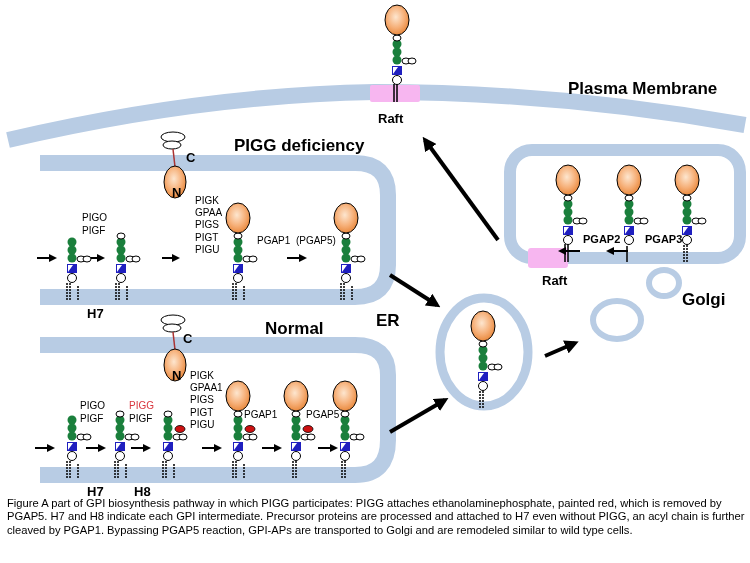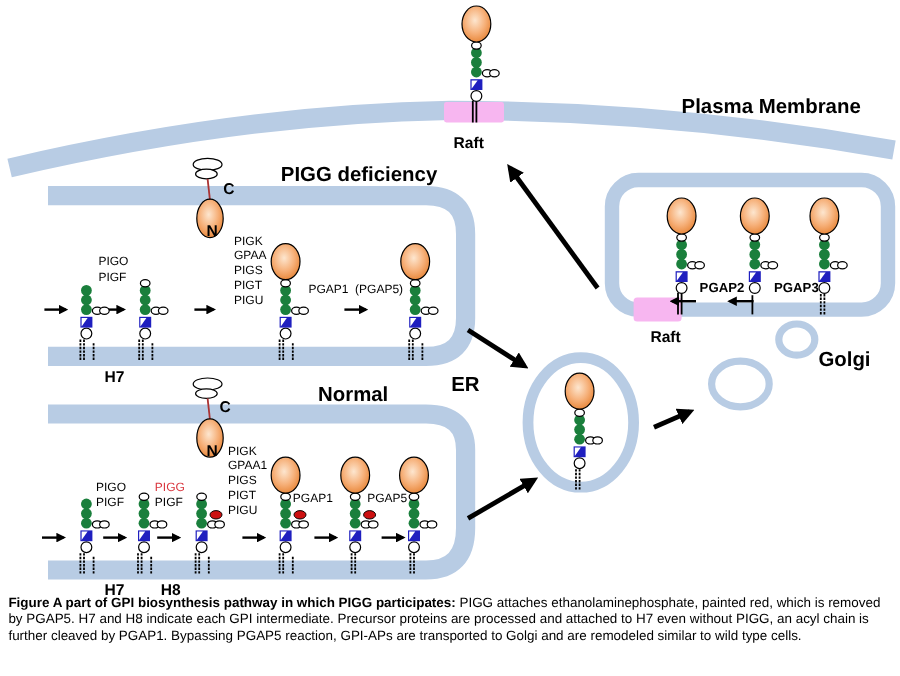--- a/index.html
+++ b/index.html
@@ -7,21 +7,21 @@
   #diagram { position: absolute; left: 0; top: 0; }
   .lbl { font-family: "Liberation Sans", sans-serif; fill: #000; }
   .big { font-size: 17px; font-weight: bold; }
   .med { font-size: 13px; font-weight: bold; }
   .enz { font-size: 10px; }
   .caption {
     position: absolute; left: 7px; top: 497px; width: 740px;
     font-size: 11.2px; line-height: 13.4px; color: #000;
     font-family: "Liberation Sans", sans-serif;
   }
-  .caption b { font-weight: bold; }
+  .caption b { font-weight: normal; }
 </style>
 </head>
 <body>
 
 <svg id="diagram" width="750" height="500" viewBox="0 0 750 500">
   <defs>
     <radialGradient id="protGrad" cx="45%" cy="40%" r="60%">
       <stop offset="0%" stop-color="#fde6cf"></stop>
       <stop offset="60%" stop-color="#f6b079"></stop>
       <stop offset="100%" stop-color="#e98a3f"></stop>

